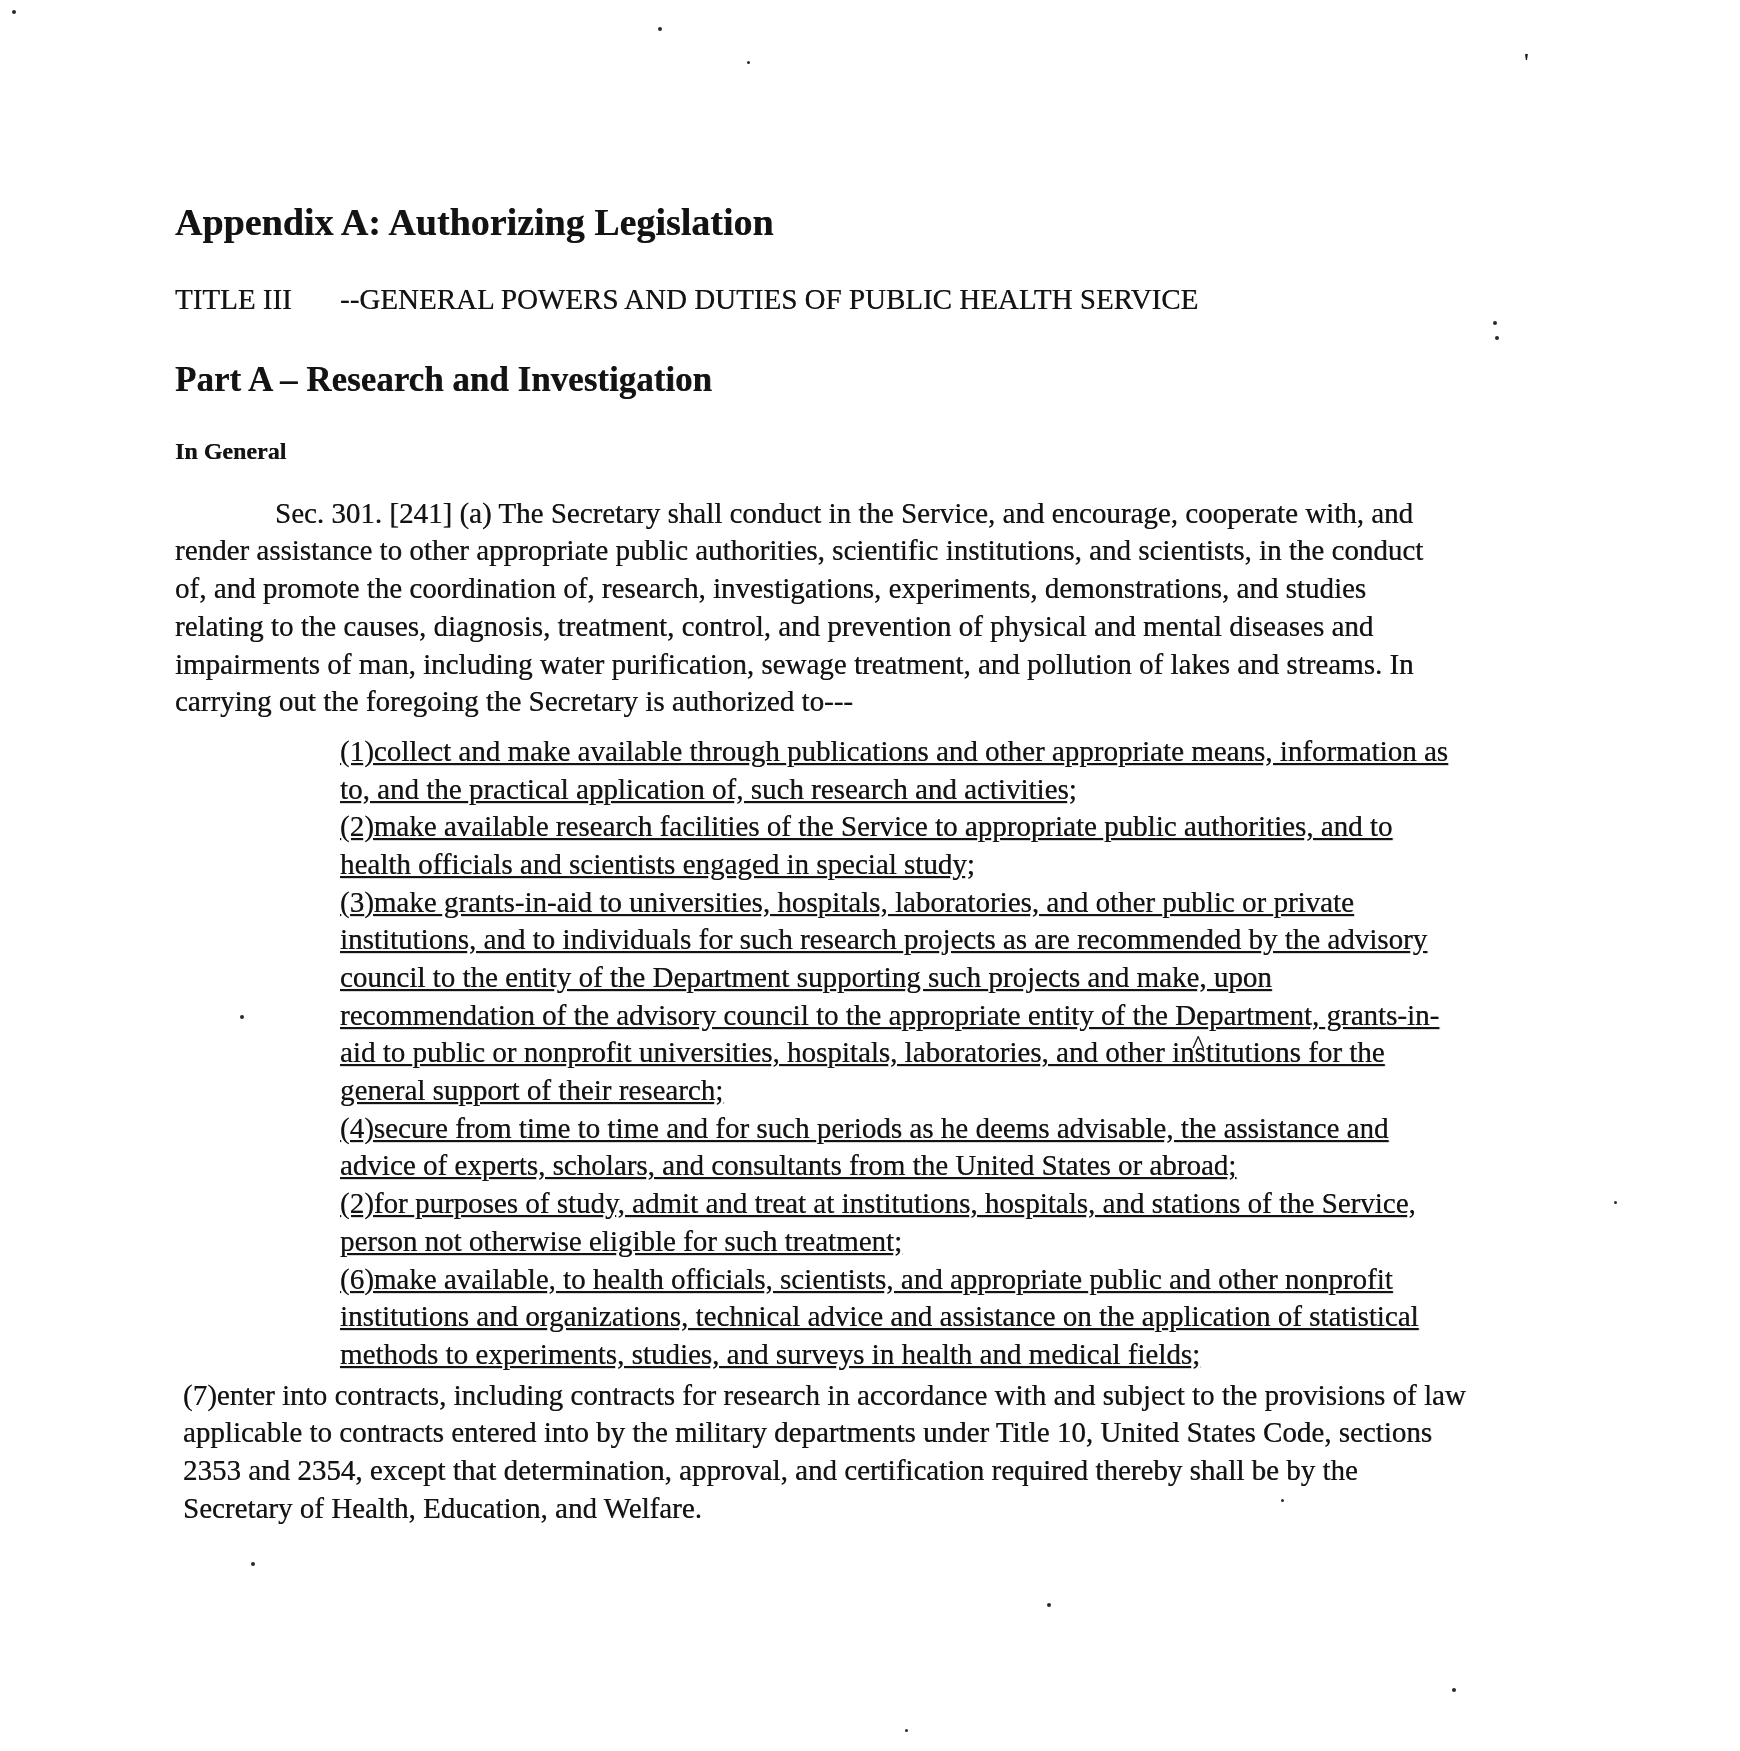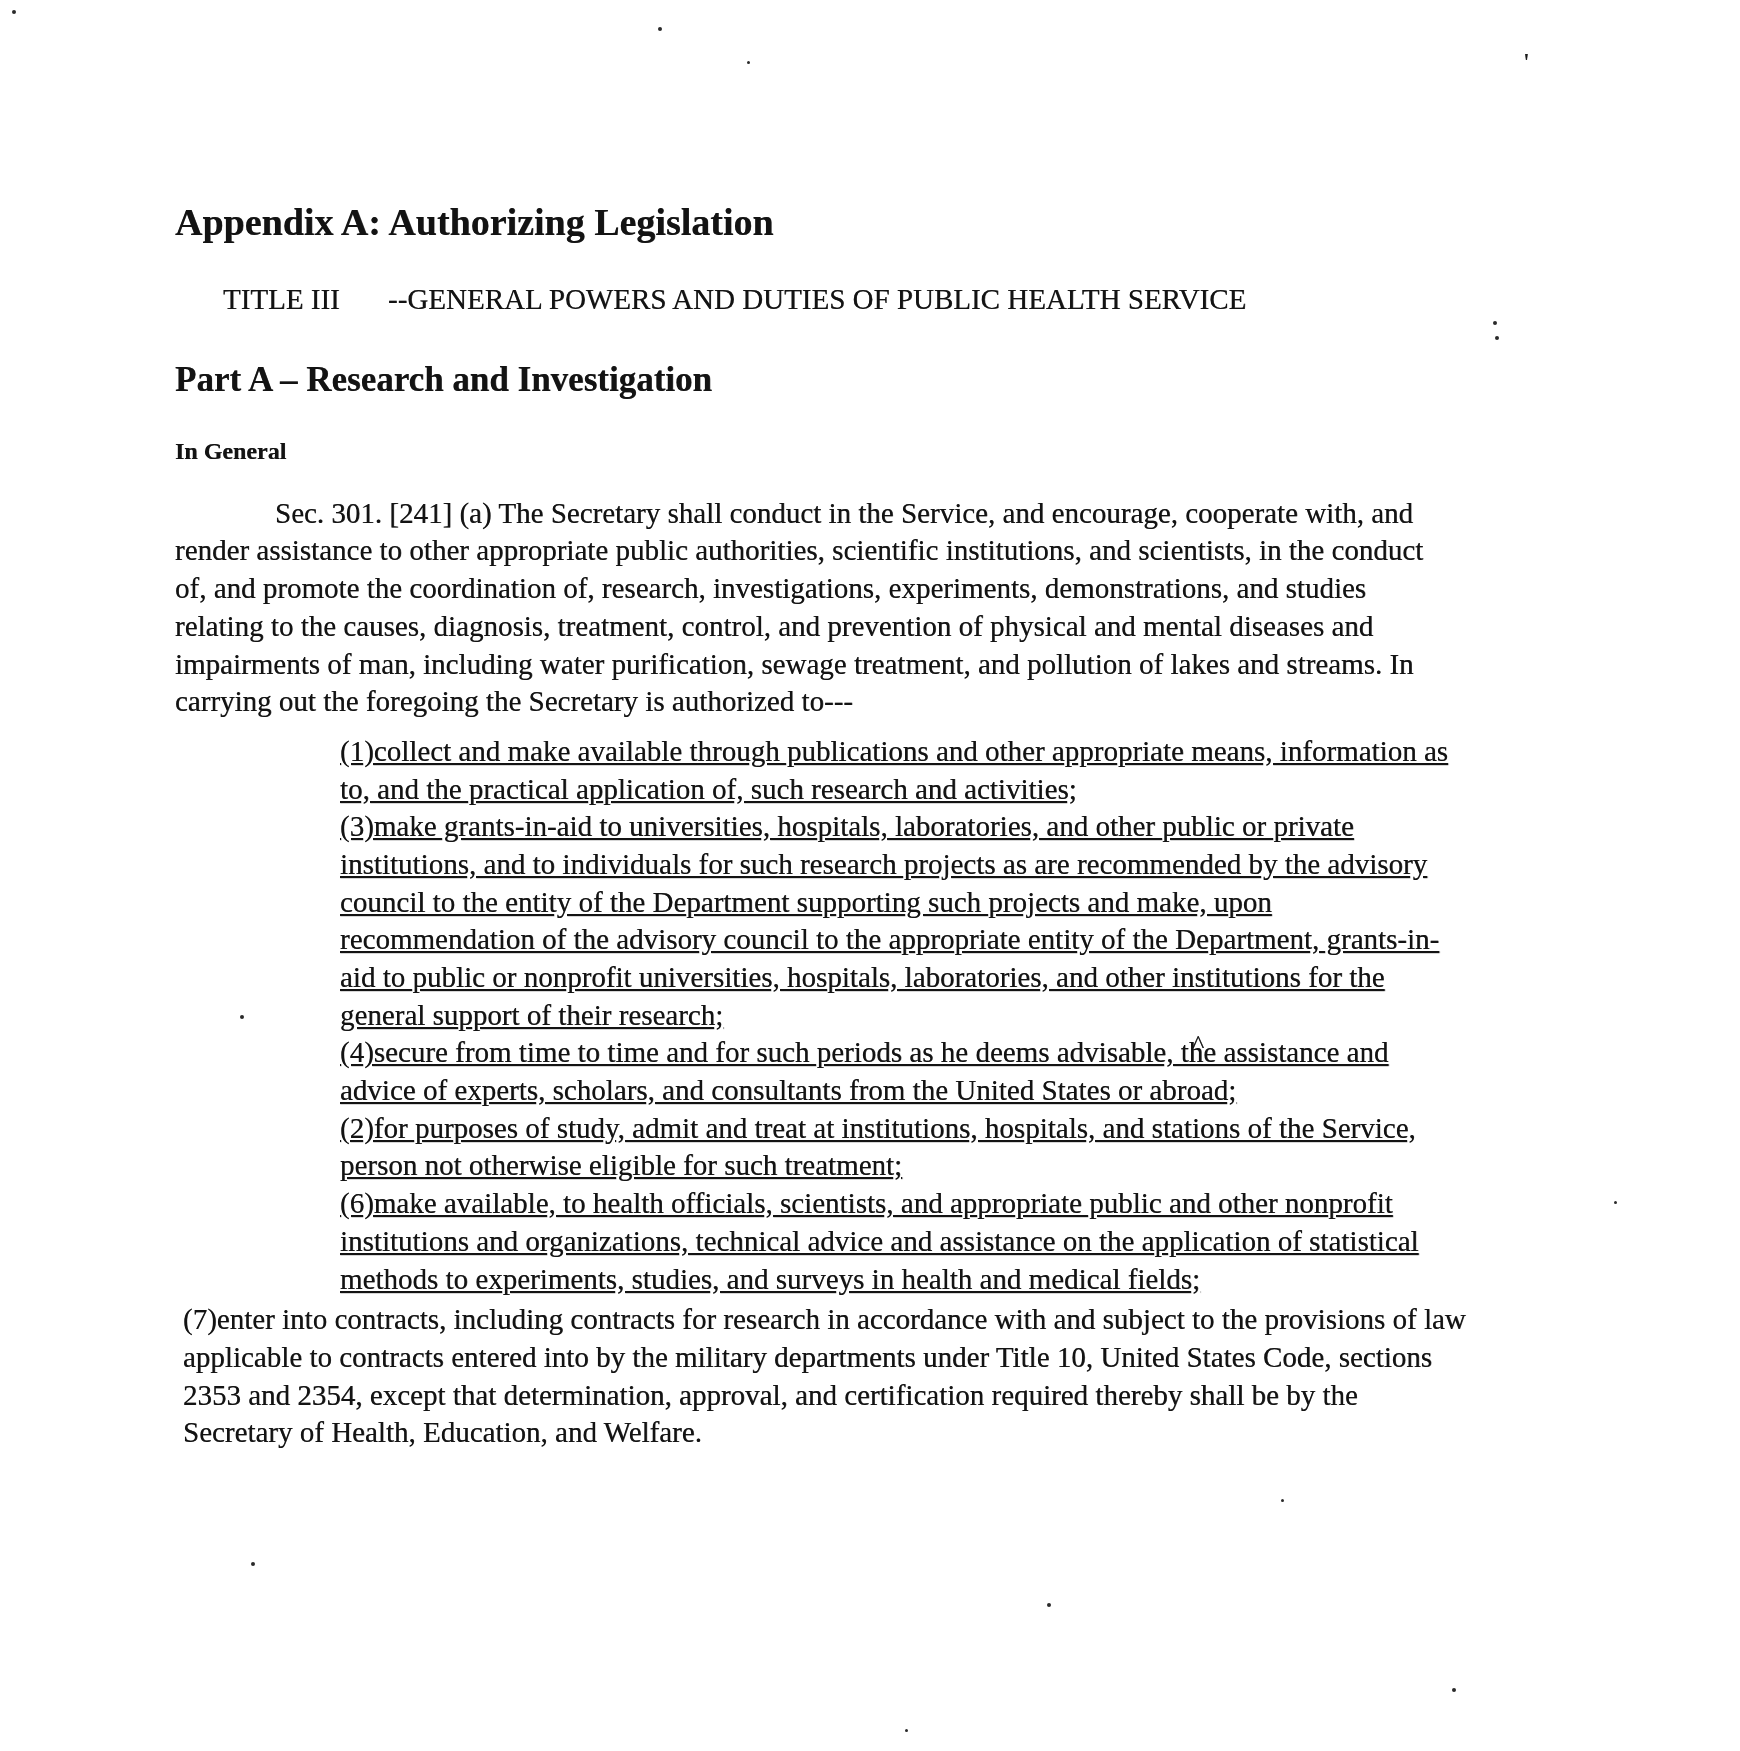--- a/index.html
+++ b/index.html
@@ -31,21 +31,20 @@
     margin: 0 0 34px 0;
   }
   .title-line {
     display: flex;
     margin: 0 0 38px 0;
     white-space: nowrap;
   }
   .title-label {
     display: inline-block;
     min-width: 165px;
-    margin-left: 48px;
   }
   .part {
     font-size: 35px;
     font-weight: bold;
     margin: 0 0 33px 0;
   }
   .in-general {
     font-size: 24px;
     font-weight: bold;
     margin: 0 0 28px 0;
@@ -92,20 +91,21 @@
     </div>
 
     <h2 class="part">Part A – Research and Investigation</h2>
 
     <h3 class="in-general">In General</h3>
 
     <p class="intro">Sec. 301. [241] (a)  The Secretary shall conduct in the Service, and encourage, cooperate with, and render assistance to other appropriate public authorities, scientific institutions, and scientists, in the conduct of, and promote the coordination of, research, investigations, experiments, demonstrations, and studies relating to the causes, diagnosis, treatment, control, and prevention of physical and mental diseases and impairments of man, including water purification, sewage treatment, and pollution of lakes and streams.  In carrying out the foregoing the Secretary is authorized to---</p>
 
     <div class="clauses">
       <p class="clause">(1)collect and make available through publications and other appropriate means, information as to, and the practical application of, such research and activities;</p>
+      <p class="clause">(2)make available research facilities of the Service to appropriate public authorities, and to health officials and scientists engaged in special study;</p>
       <p class="clause">(3)make grants-in-aid to universities, hospitals, laboratories, and other public or private institutions, and to individuals for such research projects as are recommended by the advisory council to the entity of the Department supporting such projects and make, upon recommendation of the advisory council to the appropriate entity of the Department, grants-in-aid to public or nonprofit universities, hospitals, laboratories, and other institutions for the general support of their research;</p>
       <p class="clause">(4)secure from time to time and for such periods as he deems advisable, the assistance and advice of experts, scholars, and consultants from the United States or abroad;</p>
       <p class="clause">(2)for purposes of study, admit and treat at institutions, hospitals, and stations of the Service, person not otherwise eligible for such treatment;</p>
       <p class="clause">(6)make available, to health officials, scientists, and appropriate public and other nonprofit institutions and organizations, technical advice and assistance on the application of statistical methods to experiments, studies, and surveys in health and medical fields;</p>
     </div>
 
     <p class="clause7">(7)enter into contracts, including contracts for research in accordance with and subject to the provisions of law applicable to contracts entered into by the military departments under Title 10, United States Code, sections 2353 and 2354, except that determination, approval, and certification required thereby shall be by the Secretary of Health, Education, and Welfare.</p>
 
   </div>
 

